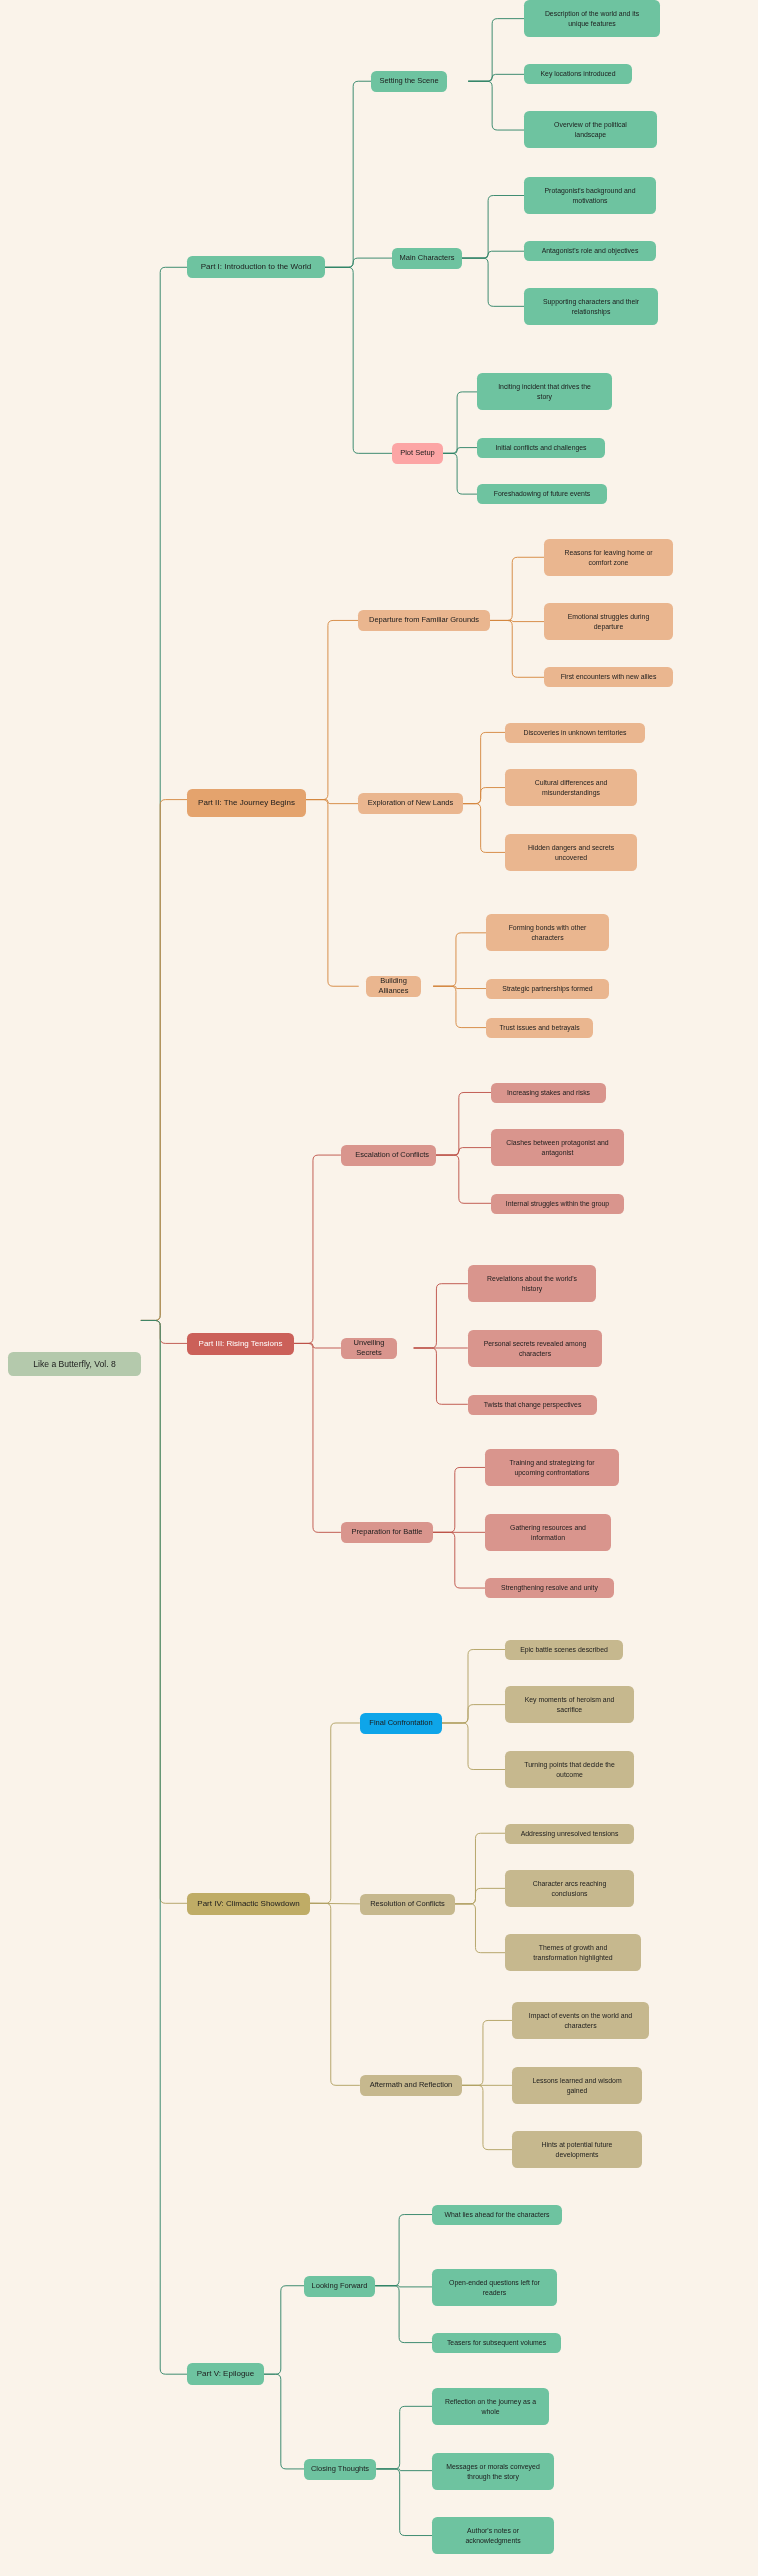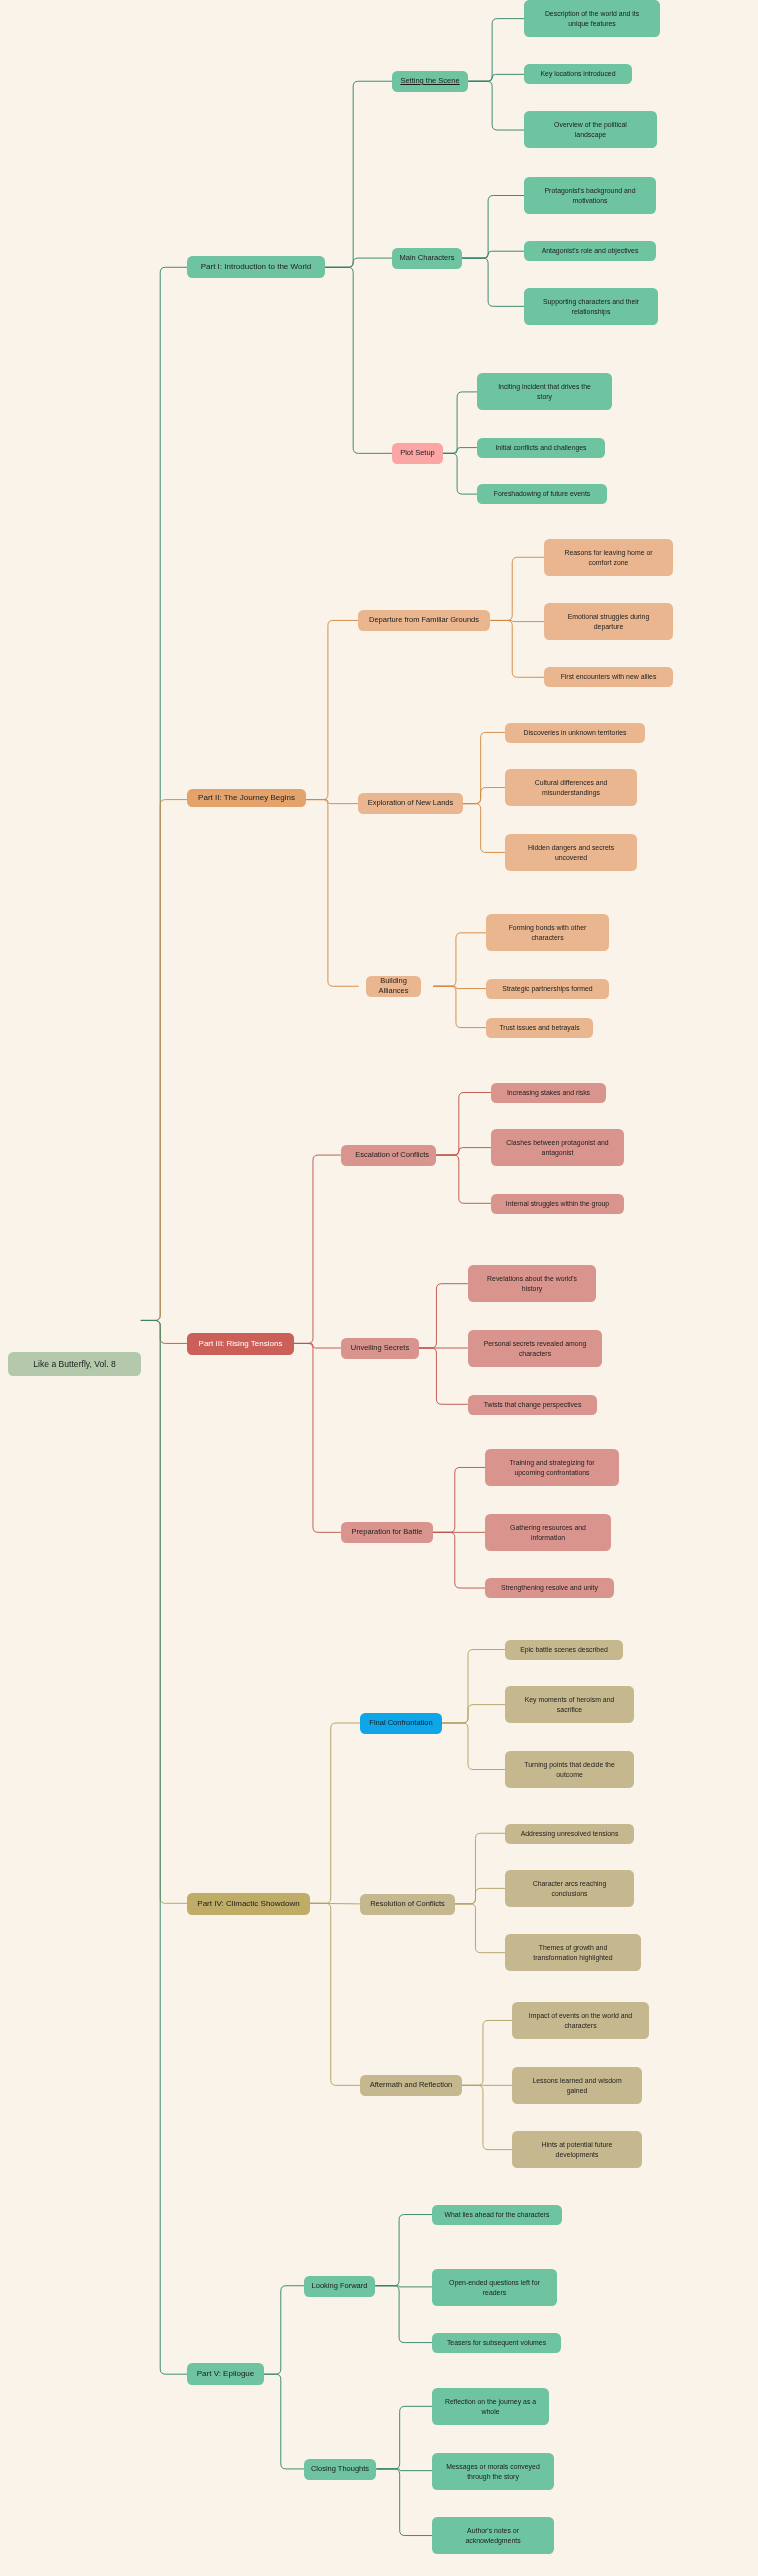--- a/index.html
+++ b/index.html
@@ -112,21 +112,21 @@
       <path d="M 656 4299 L 687 4299 Q 696 4299 696 4290 L 696 4199 Q 696 4190 705 4190 L 752 4190" fill="none" stroke="#2f8366" stroke-width="1.6" stroke-linecap="round"></path>
       <path d="M 656 4299 L 694.5 4299 Q 696 4299 696 4300.5 L 696 4300.5 Q 696 4302 697.5 4302 L 752 4302" fill="none" stroke="#2f8366" stroke-width="1.6" stroke-linecap="round"></path>
       <path d="M 656 4299 L 687 4299 Q 696 4299 696 4308 L 696 4406 Q 696 4415 705 4415 L 752 4415" fill="none" stroke="#2f8366" stroke-width="1.6" stroke-linecap="round"></path>
     </svg>
   <div id="node-layer">
       <div class="node" style="left: 524px; top: 0px; width: 136px; height: 37px; background: rgb(110, 195, 160); color: rgb(28, 28, 28); font-size: 6.9px;"><span class="node-label">Description of the world and its
 unique features</span></div>
       <div class="node" style="left: 524px; top: 64px; width: 108px; height: 19.5px; background: rgb(110, 195, 160); color: rgb(28, 28, 28); font-size: 6.9px;"><span class="node-label">Key locations introduced</span></div>
       <div class="node" style="left: 524px; top: 111px; width: 133px; height: 37px; background: rgb(110, 195, 160); color: rgb(28, 28, 28); font-size: 6.9px;"><span class="node-label">Overview of the political
 landscape</span></div>
-      <div class="node" style="left: 392px; top: 71px; width: 76px; height: 20.7px; background: rgb(110, 195, 160); color: rgb(28, 28, 28); font-size: 7.5px; text-decoration: underline;"><span class="node-label">Setting the Scene</span></div>
+      <div class="node" style="left: 371px; top: 71px; width: 76px; height: 20.7px; background: rgb(110, 195, 160); color: rgb(28, 28, 28); font-size: 7.5px;"><span class="node-label">Setting the Scene</span></div>
       <div class="node" style="left: 524px; top: 177px; width: 132px; height: 37px; background: rgb(110, 195, 160); color: rgb(28, 28, 28); font-size: 6.9px;"><span class="node-label">Protagonist's background and
 motivations</span></div>
       <div class="node" style="left: 524px; top: 241px; width: 132px; height: 19.5px; background: rgb(110, 195, 160); color: rgb(28, 28, 28); font-size: 6.9px;"><span class="node-label">Antagonist's role and objectives</span></div>
       <div class="node" style="left: 524px; top: 288px; width: 134px; height: 37px; background: rgb(110, 195, 160); color: rgb(28, 28, 28); font-size: 6.9px;"><span class="node-label">Supporting characters and their
 relationships</span></div>
       <div class="node" style="left: 392px; top: 248px; width: 70px; height: 20.7px; background: rgb(110, 195, 160); color: rgb(28, 28, 28); font-size: 7.5px;"><span class="node-label">Main Characters</span></div>
       <div class="node" style="left: 477px; top: 373px; width: 135px; height: 37px; background: rgb(110, 195, 160); color: rgb(28, 28, 28); font-size: 6.9px;"><span class="node-label">Inciting incident that drives the
 story</span></div>
       <div class="node" style="left: 477px; top: 438px; width: 128px; height: 19.5px; background: rgb(110, 195, 160); color: rgb(28, 28, 28); font-size: 6.9px;"><span class="node-label">Initial conflicts and challenges</span></div>
       <div class="node" style="left: 477px; top: 484px; width: 130px; height: 19.5px; background: rgb(110, 195, 160); color: rgb(28, 28, 28); font-size: 6.9px;"><span class="node-label">Foreshadowing of future events</span></div>
@@ -142,32 +142,32 @@
       <div class="node" style="left: 505px; top: 769px; width: 132px; height: 37px; background: rgb(234, 182, 143); color: rgb(28, 28, 28); font-size: 6.9px;"><span class="node-label">Cultural differences and
 misunderstandings</span></div>
       <div class="node" style="left: 505px; top: 834px; width: 132px; height: 37px; background: rgb(234, 182, 143); color: rgb(28, 28, 28); font-size: 6.9px;"><span class="node-label">Hidden dangers and secrets
 uncovered</span></div>
       <div class="node" style="left: 358px; top: 793px; width: 105px; height: 20.7px; background: rgb(234, 182, 143); color: rgb(28, 28, 28); font-size: 7.5px;"><span class="node-label">Exploration of New Lands</span></div>
       <div class="node" style="left: 486px; top: 914px; width: 123px; height: 37px; background: rgb(234, 182, 143); color: rgb(28, 28, 28); font-size: 6.9px;"><span class="node-label">Forming bonds with other
 characters</span></div>
       <div class="node" style="left: 486px; top: 979px; width: 123px; height: 19.5px; background: rgb(234, 182, 143); color: rgb(28, 28, 28); font-size: 6.9px;"><span class="node-label">Strategic partnerships formed</span></div>
       <div class="node" style="left: 486px; top: 1018px; width: 107px; height: 19.5px; background: rgb(234, 182, 143); color: rgb(28, 28, 28); font-size: 6.9px;"><span class="node-label">Trust issues and betrayals</span></div>
       <div class="node" style="left: 358px; top: 976px; width: 55px; height: 20.7px; background: rgb(234, 182, 143); color: rgb(28, 28, 28); font-size: 7.5px; margin-left: 8px;"><span class="node-label">Building Alliances</span></div>
-      <div class="node" style="left: 187px; top: 789px; width: 119px; height: 18px; background: rgb(228, 163, 109); color: rgb(28, 28, 28); font-size: 8px; justify-content: flex-end;"><span class="node-label">Part II: The Journey Begins</span></div>
+      <div class="node" style="left: 187px; top: 789px; width: 119px; height: 28px; background: rgb(228, 163, 109); color: rgb(28, 28, 28); font-size: 8px; justify-content: flex-end;"><span class="node-label">Part II: The Journey Begins</span></div>
       <div class="node" style="left: 491px; top: 1083px; width: 115px; height: 19.5px; background: rgb(217, 149, 141); color: rgb(28, 28, 28); font-size: 6.9px;"><span class="node-label">Increasing stakes and risks</span></div>
       <div class="node" style="left: 491px; top: 1129px; width: 133px; height: 37px; background: rgb(217, 149, 141); color: rgb(28, 28, 28); font-size: 6.9px;"><span class="node-label">Clashes between protagonist and
 antagonist</span></div>
       <div class="node" style="left: 491px; top: 1194px; width: 133px; height: 19.5px; background: rgb(217, 149, 141); color: rgb(28, 28, 28); font-size: 6.9px;"><span class="node-label">Internal struggles within the group</span></div>
       <div class="node" style="left: 341px; top: 1145px; width: 95px; height: 20.7px; background: rgb(217, 149, 141); color: rgb(28, 28, 28); font-size: 7.5px; padding-left: 12px;"><span class="node-label">Escalation of Conflicts</span></div>
       <div class="node" style="left: 468px; top: 1265px; width: 128px; height: 37px; background: rgb(217, 149, 141); color: rgb(28, 28, 28); font-size: 6.9px;"><span class="node-label">Revelations about the world's
 history</span></div>
       <div class="node" style="left: 468px; top: 1330px; width: 134px; height: 37px; background: rgb(217, 149, 141); color: rgb(28, 28, 28); font-size: 6.9px;"><span class="node-label">Personal secrets revealed among
 characters</span></div>
       <div class="node" style="left: 468px; top: 1395px; width: 129px; height: 19.5px; background: rgb(217, 149, 141); color: rgb(28, 28, 28); font-size: 6.9px;"><span class="node-label">Twists that change perspectives</span></div>
-      <div class="node" style="left: 341px; top: 1338px; width: 78px; height: 20.7px; background: rgb(217, 149, 141); color: rgb(28, 28, 28); font-size: 7.5px;"><span class="node-label">Unveiling Secrets</span></div>
+      <div class="node" style="left: 341px; top: 1338px; width: 56px; height: 20.7px; background: rgb(217, 149, 141); color: rgb(28, 28, 28); font-size: 7.5px;"><span class="node-label">Unveiling Secrets</span></div>
       <div class="node" style="left: 485px; top: 1449px; width: 134px; height: 37px; background: rgb(217, 149, 141); color: rgb(28, 28, 28); font-size: 6.9px;"><span class="node-label">Training and strategizing for
 upcoming confrontations</span></div>
       <div class="node" style="left: 485px; top: 1514px; width: 126px; height: 37px; background: rgb(217, 149, 141); color: rgb(28, 28, 28); font-size: 6.9px;"><span class="node-label">Gathering resources and
 information</span></div>
       <div class="node" style="left: 485px; top: 1578px; width: 129px; height: 19.5px; background: rgb(217, 149, 141); color: rgb(28, 28, 28); font-size: 6.9px;"><span class="node-label">Strengthening resolve and unity</span></div>
       <div class="node" style="left: 341px; top: 1522px; width: 92px; height: 20.7px; background: rgb(217, 149, 141); color: rgb(28, 28, 28); font-size: 7.5px;"><span class="node-label">Preparation for Battle</span></div>
       <div class="node" style="left: 187px; top: 1333px; width: 107px; height: 22px; background: rgb(203, 96, 89); color: rgb(255, 255, 255); font-size: 8px;"><span class="node-label">Part III: Rising Tensions</span></div>
       <div class="node" style="left: 505px; top: 1640px; width: 118px; height: 19.5px; background: rgb(198, 184, 142); color: rgb(28, 28, 28); font-size: 6.9px;"><span class="node-label">Epic battle scenes described</span></div>
       <div class="node" style="left: 505px; top: 1686px; width: 129px; height: 37px; background: rgb(198, 184, 142); color: rgb(28, 28, 28); font-size: 6.9px;"><span class="node-label">Key moments of heroism and
 sacrifice</span></div>

